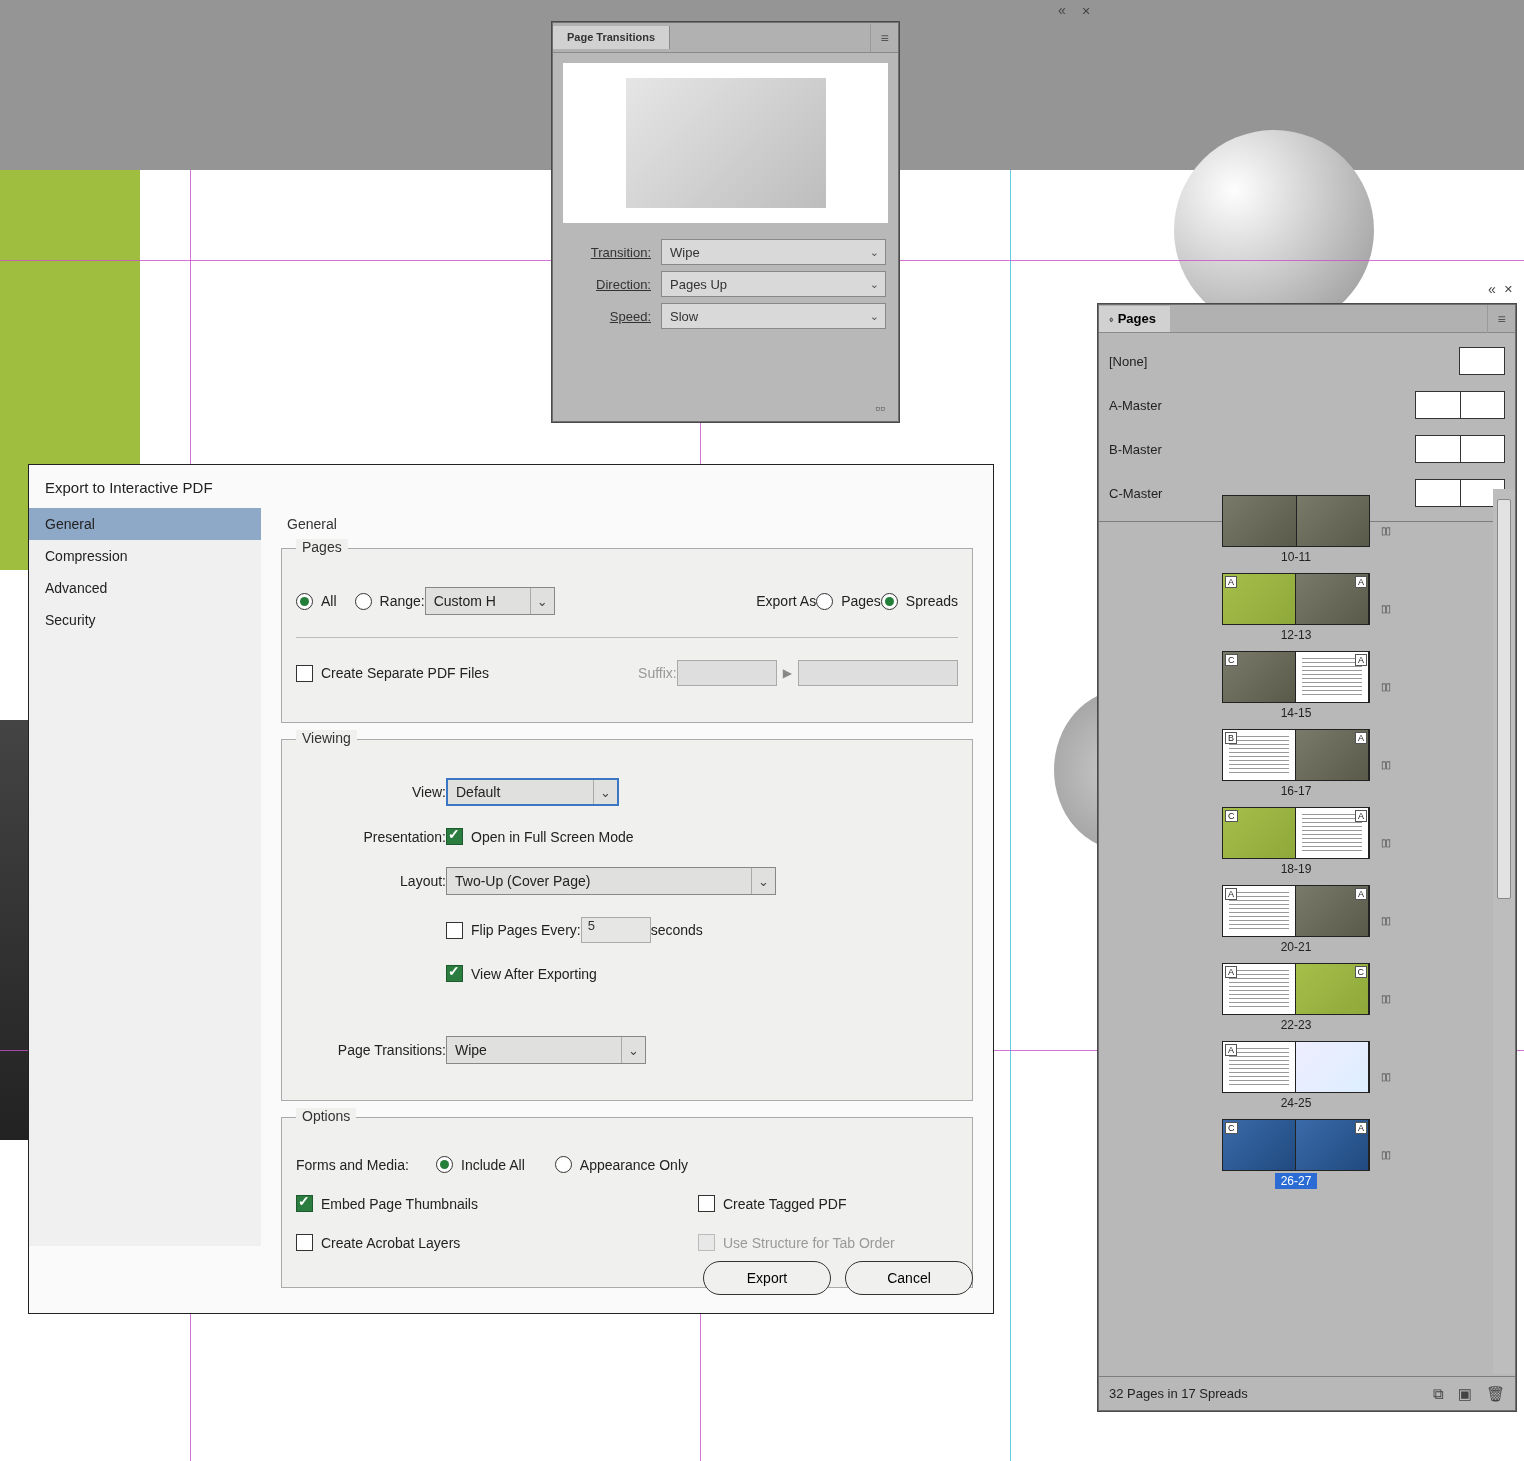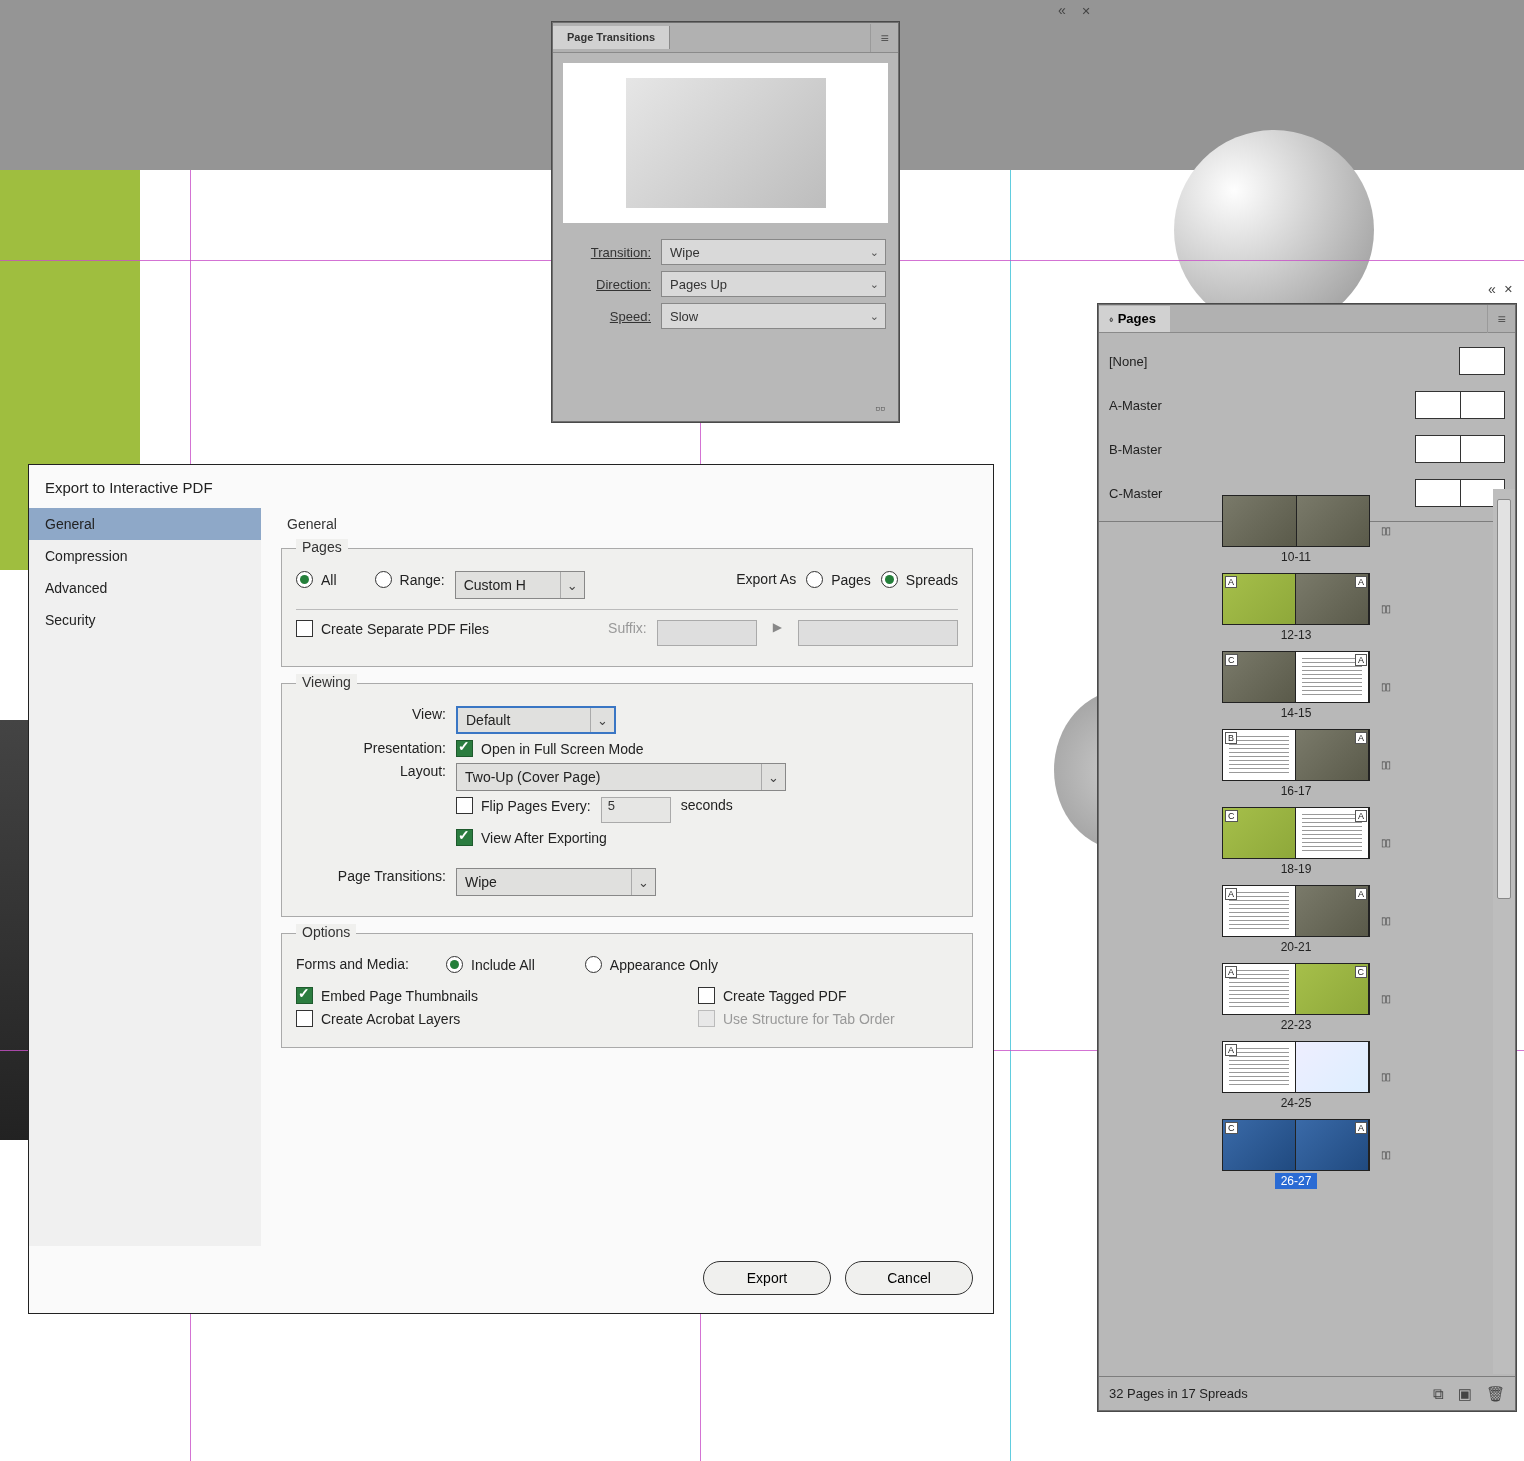--- a/index.html
+++ b/index.html
@@ -188,21 +188,21 @@
   }
   .content-title { font-size:14px; color:#333; padding:8px 0 16px 6px; }
   .fieldset {
     border:1px solid #aaa; border-radius:0; padding:16px 14px 14px 14px;
     margin-bottom:16px; position:relative; background:#f0f0ee;
   }
   .fieldset .legend {
     position:absolute; top:-10px; left:14px; background:#f0f0ee;
     padding:0 6px; font-size:14px; color:#333;
   }
-  .row { display:flex; align-items:flex-start; gap:10px; margin:6px 0; }
+  .row { display:flex; align-items:center; margin:22px 0; }
   .row.right-align label.fixed { width:150px; text-align:right; }
   .radio, .check { display:inline-flex; align-items:center; gap:8px; font-size:14px; color:#222; cursor:pointer; }
   .radio .dot, .check .box {
     width:17px; height:17px; border:1px solid #333; background:#fff; display:inline-block;
   }
   .radio .dot { border-radius:50%; position:relative; }
   .radio.checked .dot::after {
     content:""; position:absolute; inset:3px; background:#2a4; border-radius:50%;
     background:#247f3a;
   }
@@ -488,21 +488,21 @@
           <div class="text-input disabled" style="width:100px;"></div>
           <span class="small-arrow">▶</span>
           <div class="text-input disabled" style="width:160px;"></div>
         </div>
       </div>
 
       <div class="fieldset">
         <div class="legend">Viewing</div>
         <div class="row right-align">
           <label class="lbl fixed">View:</label>
-          <div class="dd focus" style="width:160px;">
+          <div class="dd focus" style="width:173px;">
             <span>Default</span>
             <span class="caret-box"></span>
           </div>
         </div>
         <div class="row right-align">
           <label class="lbl fixed">Presentation:</label>
           <span class="check checked">
             <span class="box"></span>
             <span>Open in Full Screen Mode</span>
           </span>

